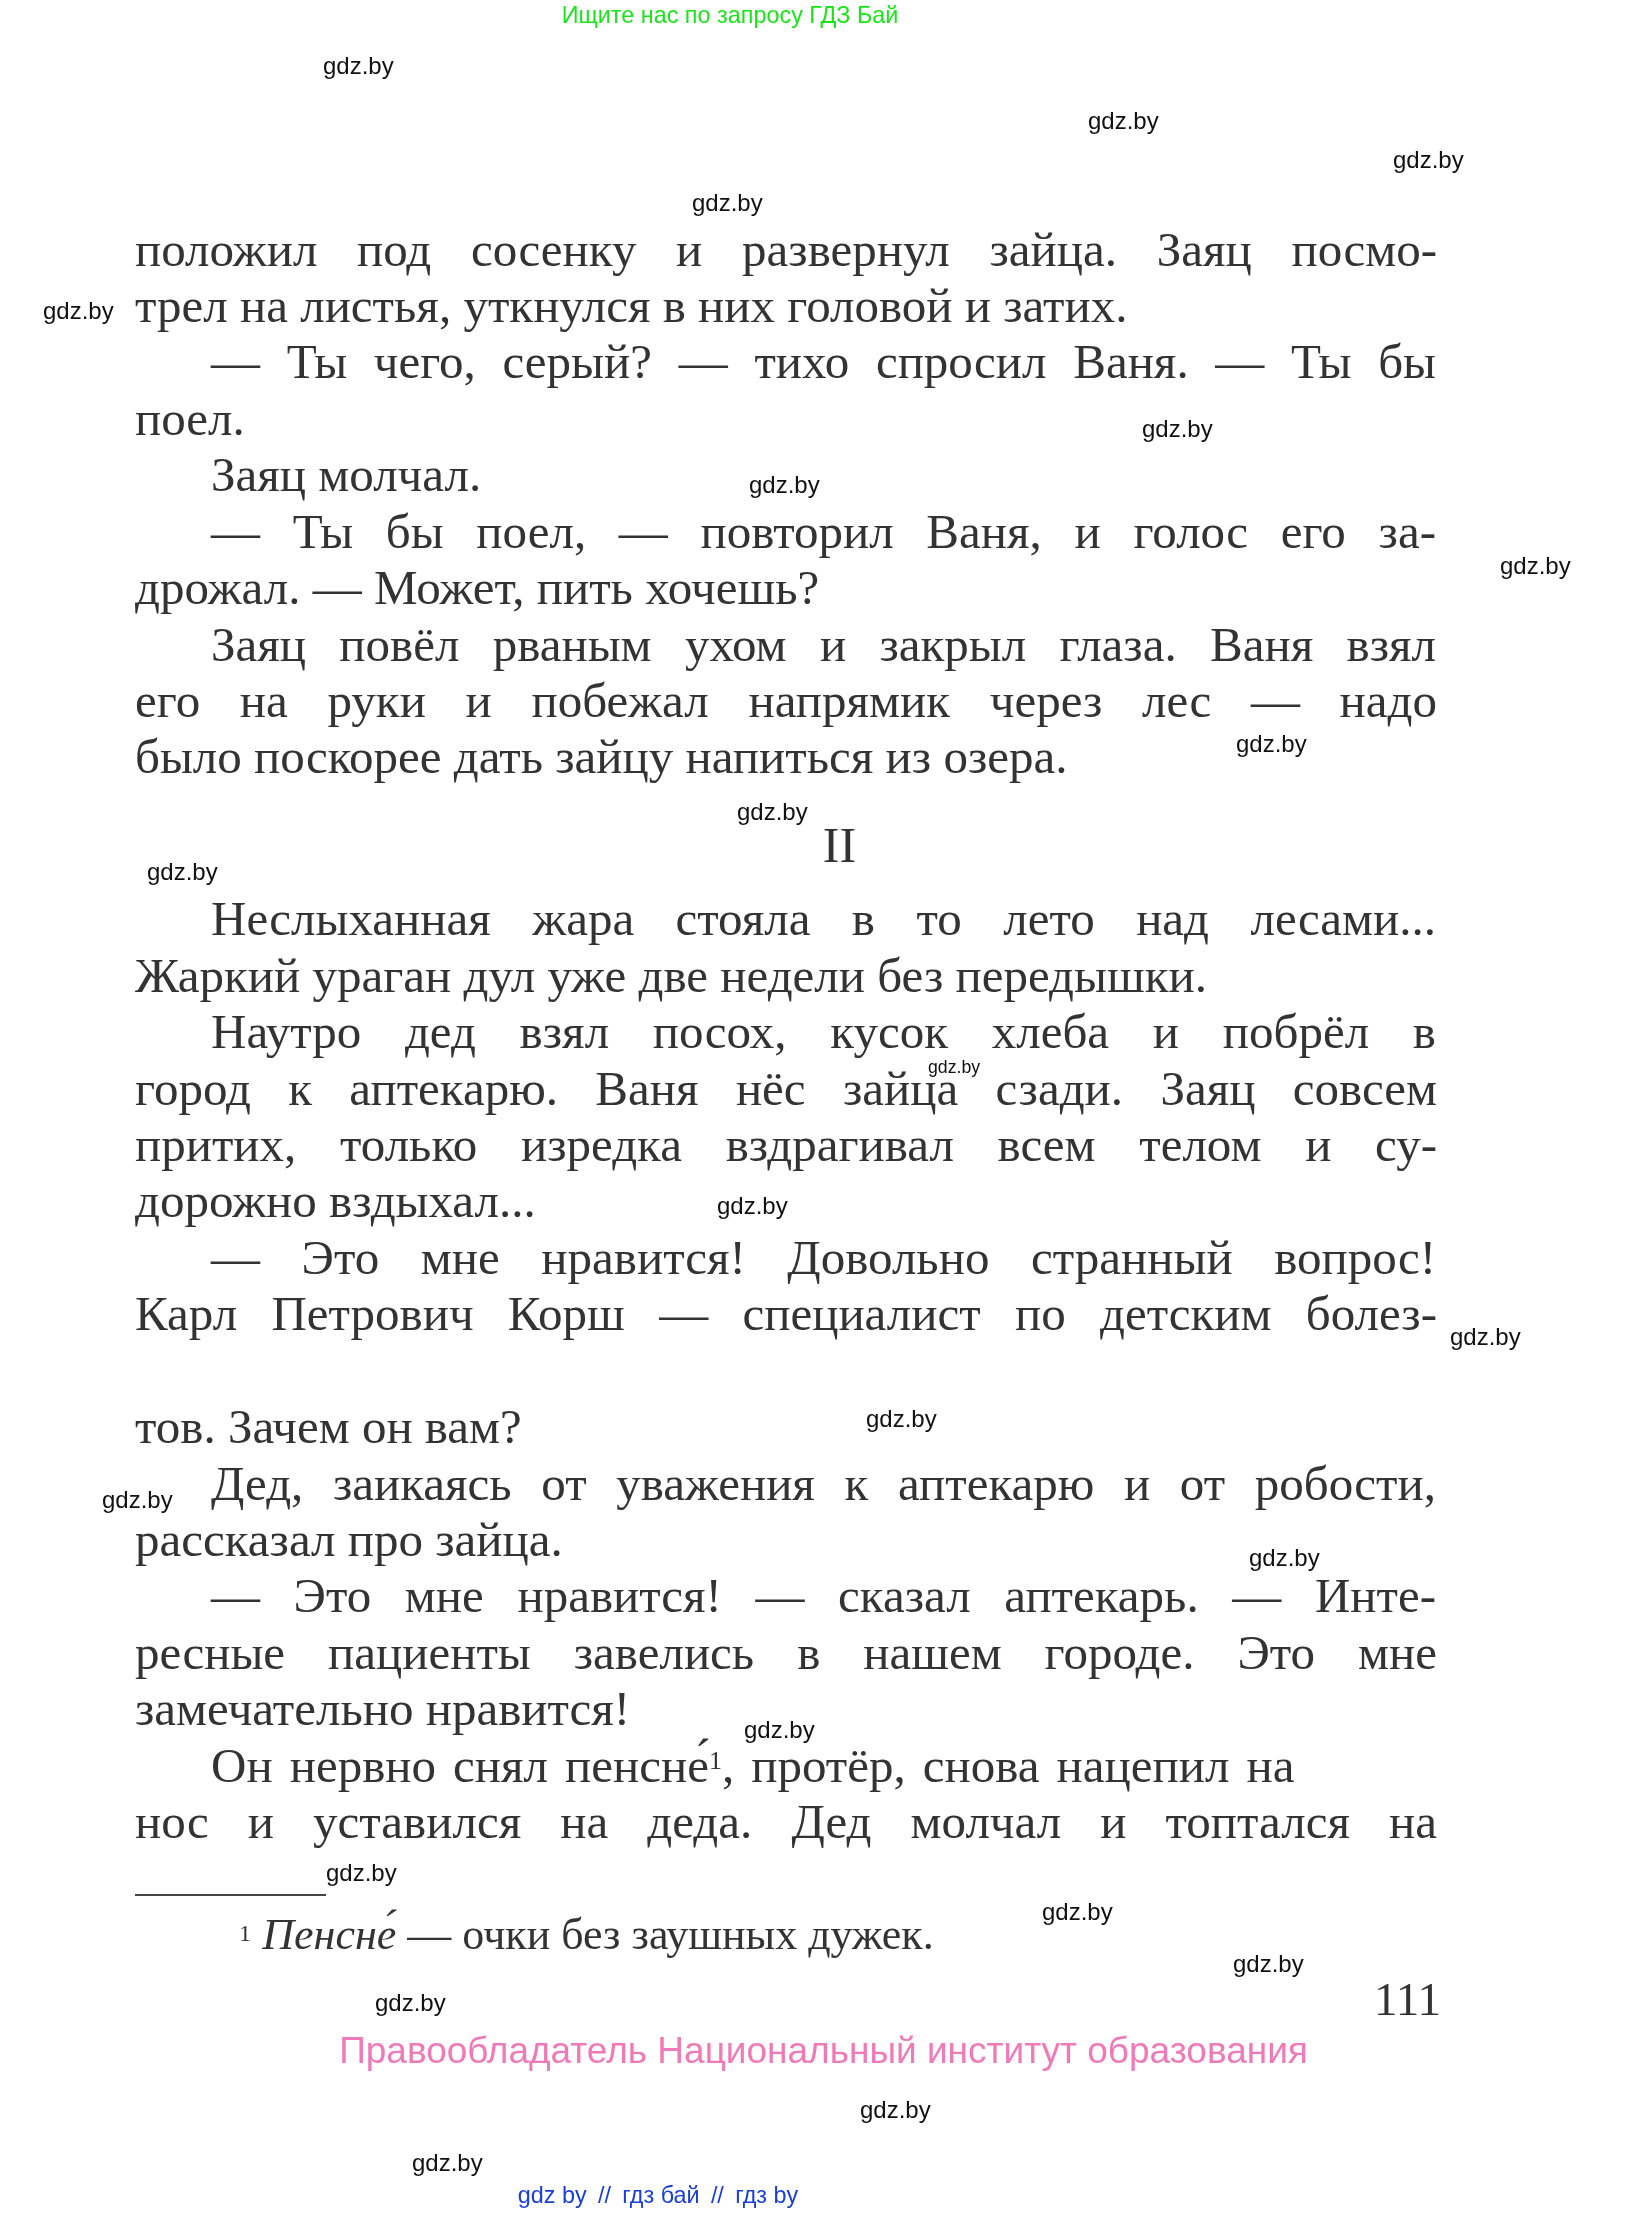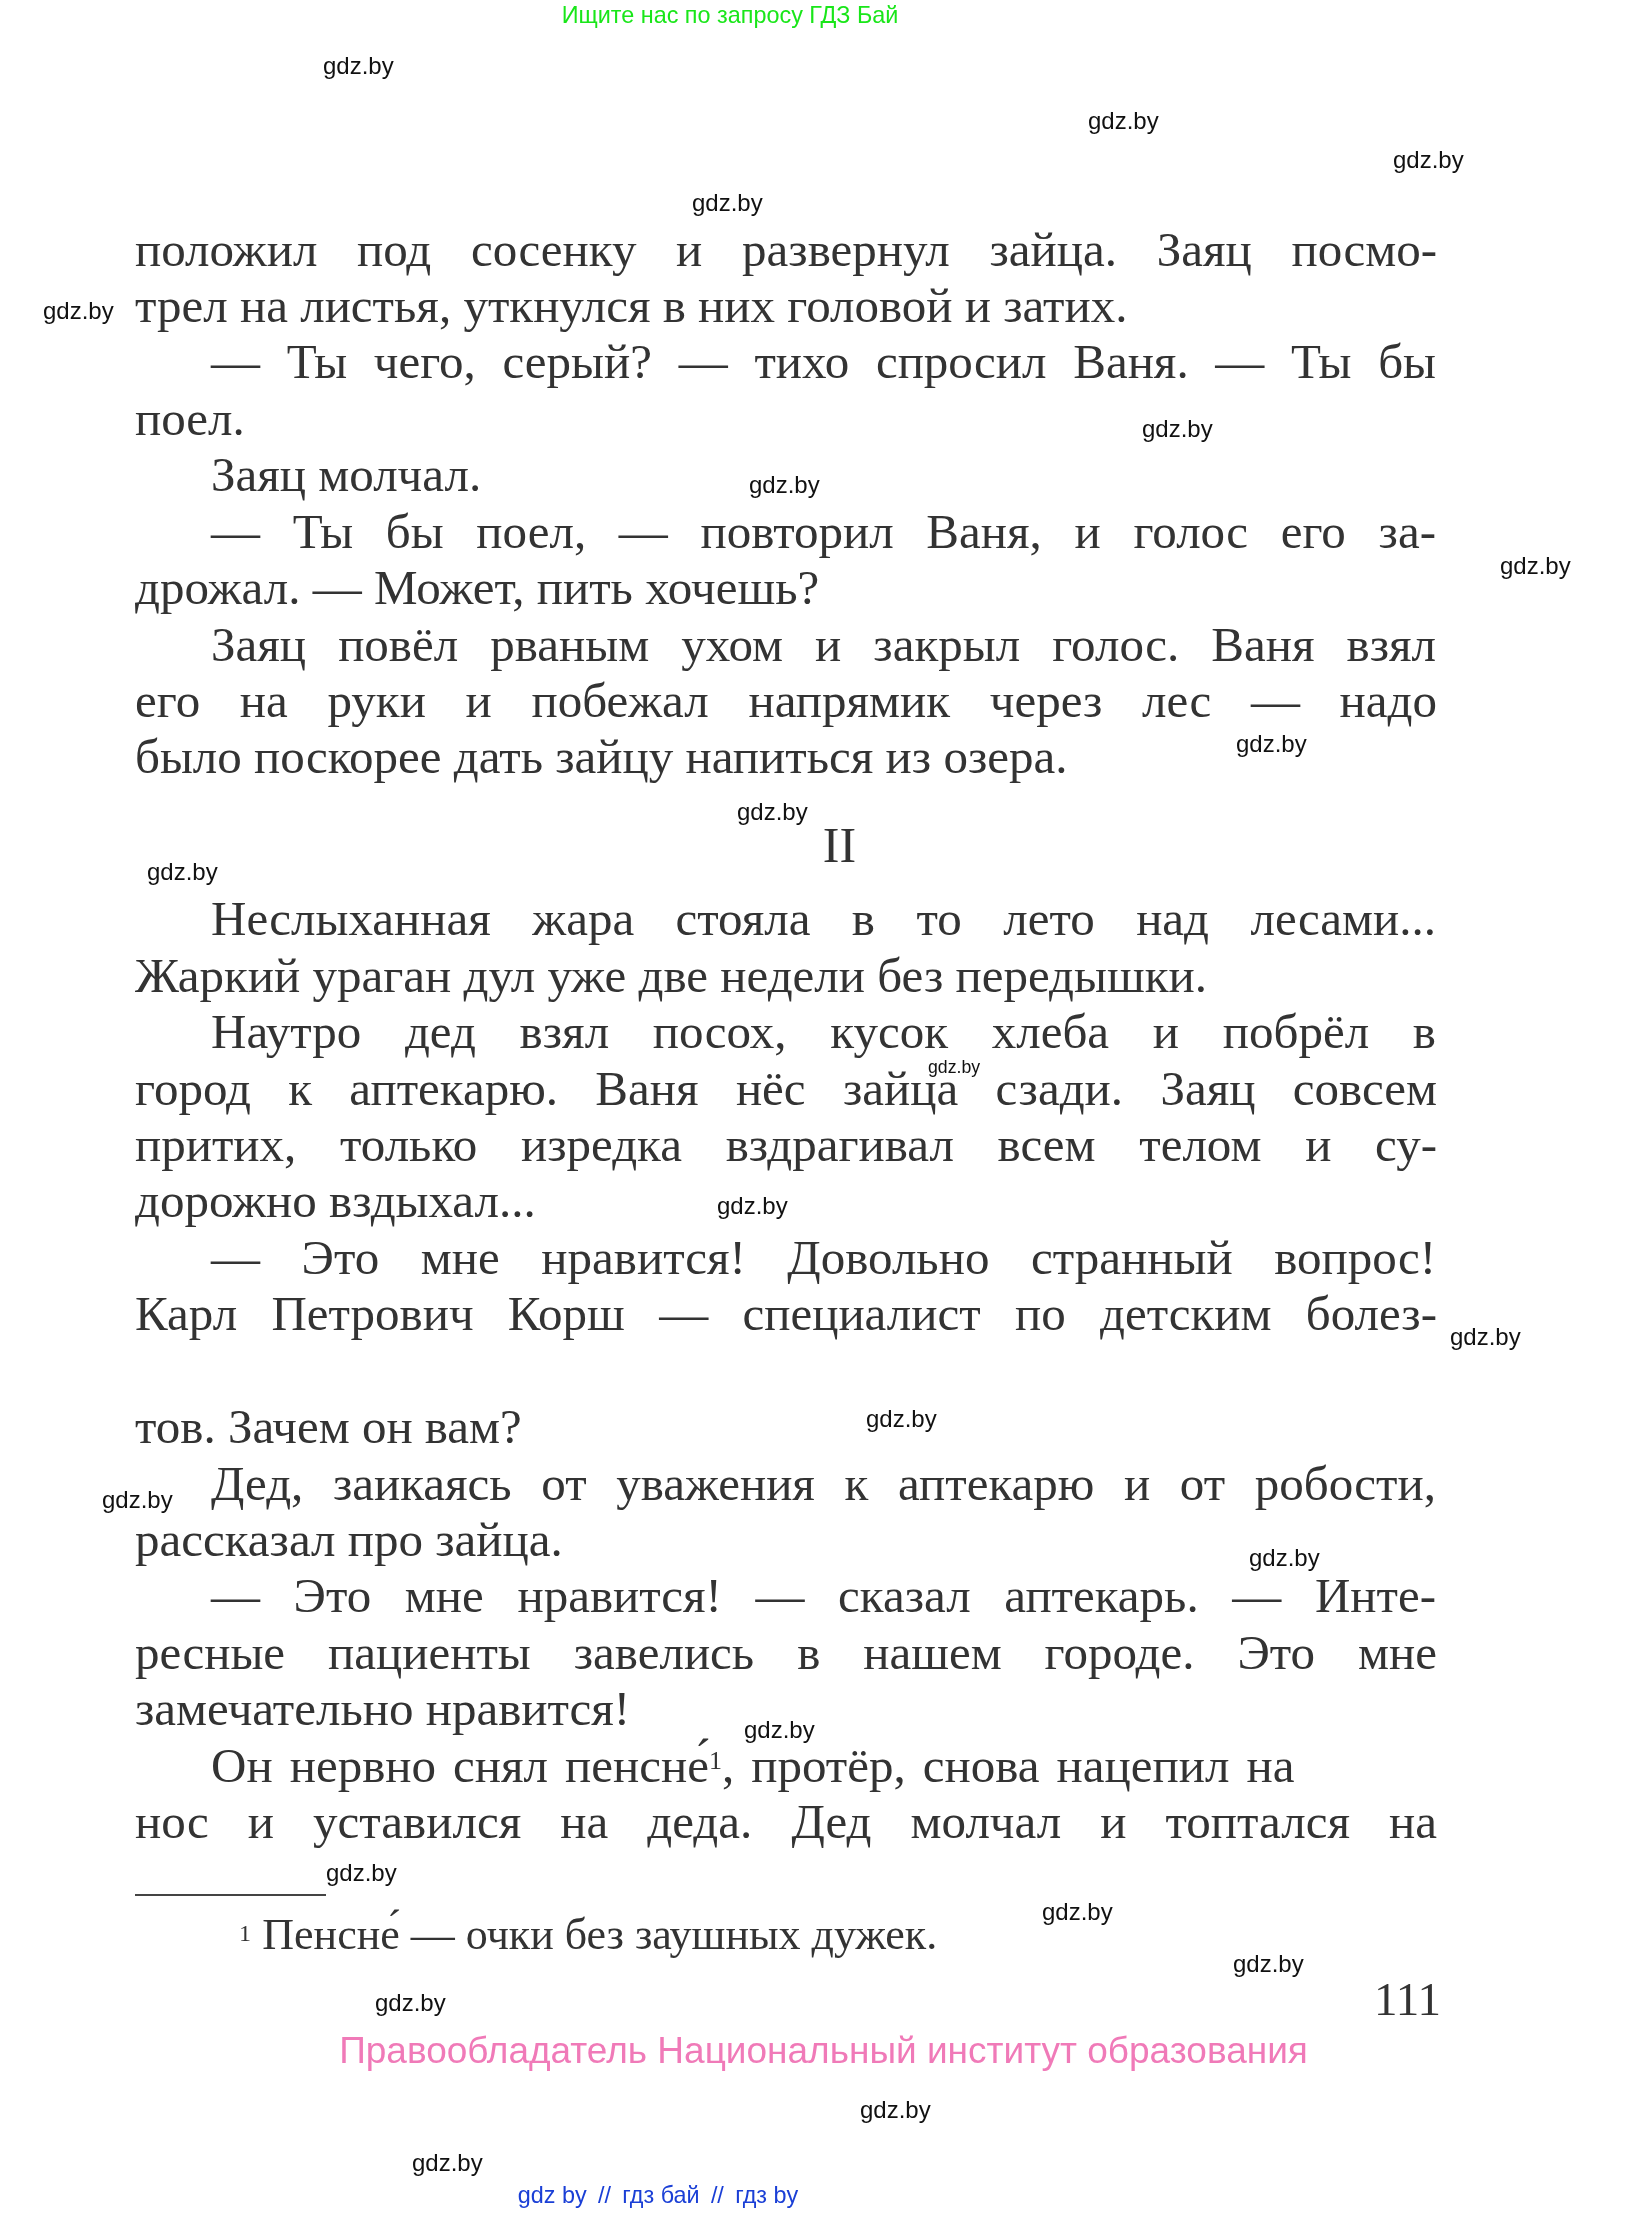--- a/index.html
+++ b/index.html
@@ -14,21 +14,21 @@
   .line.last { text-align-last:left; }
   .heading { position:absolute; left:0; width:1647px; text-align:center;
     font-family:"Liberation Serif", serif; font-size:50px; line-height:56px; color:#333333;padding-left:16px; }
   .wm { position:absolute; font-family:"Liberation Sans", sans-serif; font-size:24px;
     color:#111111; line-height:27px; white-space:nowrap;text-align:right; }
   .wm.small { font-size:17.7px; line-height:21px; }
   .rule { position:absolute; left:135px; top:1894px; width:191px; height:2.4px; background:#444; }
   .footnote { position:absolute; left:239px; top:1909px; font-family:"Liberation Serif", serif;
     font-size:44px; line-height:52px; color:#333333; white-space:nowrap; }
   .footnote .fn-num { font-size:24px; vertical-align:top; position:relative; top:-1.6px; margin-right:11.3px; }
-  .footnote .fn-term { }
+  .footnote .fn-term { font-style:italic; }
   .sup { font-size:26px; vertical-align:top; position:relative; top:-4.8px; }
   .pagenum { position:absolute; left:1374px; top:1973px; font-family:"Liberation Serif", serif;
     font-size:47px; line-height:52px; color:#333333; }
   .rights { position:absolute; left:0; width:1647px; top:2029px; text-align:center;
     font-family:"Liberation Sans", sans-serif; font-size:37px; line-height:44px; color:#f07ab8; }
   .links { position:absolute; left:0; width:1316px; top:2181px; text-align:center;
     font-family:"Liberation Sans", sans-serif; font-size:23.4px; line-height:29px; color:#1a3fd6; }
   .links span { cursor:pointer; }
   .links .sep { margin:0 11.3px; cursor:default; }
 </style>
@@ -39,21 +39,21 @@
 
 <div class="page">
 
   <div class="line" style="top:222px">положил под сосенку и развернул зайца. Заяц посмо-</div>
   <div class="line last" style="top:278px">трел на листья, уткнулся в них головой и затих.</div>
   <div class="line indent" style="top:334px">— Ты чего, серый? — тихо спросил Ваня. — Ты бы</div>
   <div class="line last" style="top:391px">поел.</div>
   <div class="line indent last" style="top:447px">Заяц молчал.</div>
   <div class="line indent" style="top:504px">— Ты бы поел, — повторил Ваня, и голос его за-</div>
   <div class="line last" style="top:560px">дрожал. — Может, пить хочешь?</div>
-  <div class="line indent" style="top:617px">Заяц повёл рваным ухом и закрыл голос. Ваня взял</div>
+  <div class="line indent" style="top:617px">Заяц повёл рваным ухом и закрыл глаза. Ваня взял</div>
   <div class="line" style="top:673px">его на руки и побежал напрямик через лес — надо</div>
   <div class="line last" style="top:729px">было поскорее дать зайцу напиться из озера.</div>
 
   <div class="heading" style="top:817px">II</div>
 
   <div class="line last" style="top:948px">Жаркий ураган дул уже две недели без передышки.</div>
   <div class="line indent" style="top:891px">Неслыханная жара стояла в то лето над лесами...</div>
   <div class="line indent" style="top:1004px">Наутро дед взял посох, кусок хлеба и побрёл в</div>
   <div class="line" style="top:1061px">город к аптекарю. Ваня нёс зайца сзади. Заяц совсем</div>
   <div class="line" style="top:1117px">притих, только изредка вздрагивал всем телом и су-</div>

